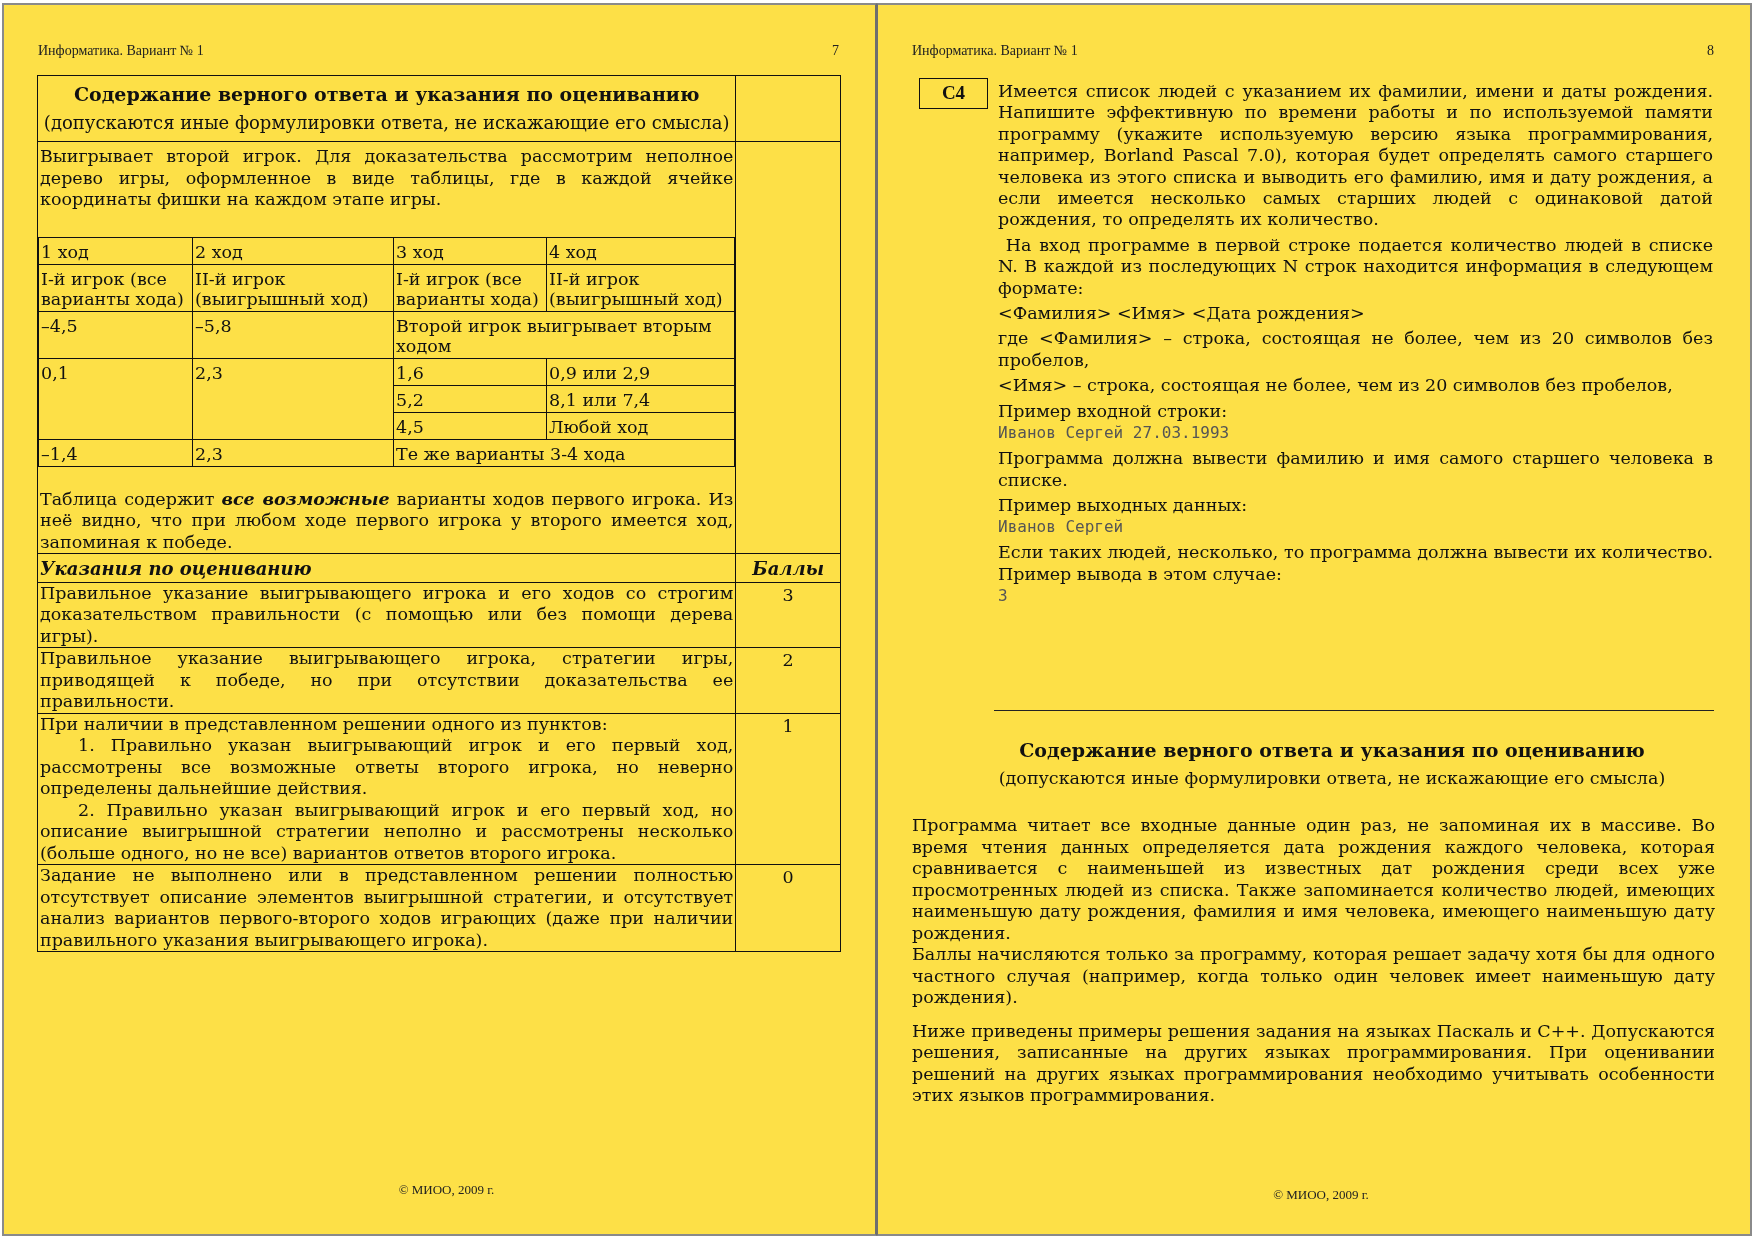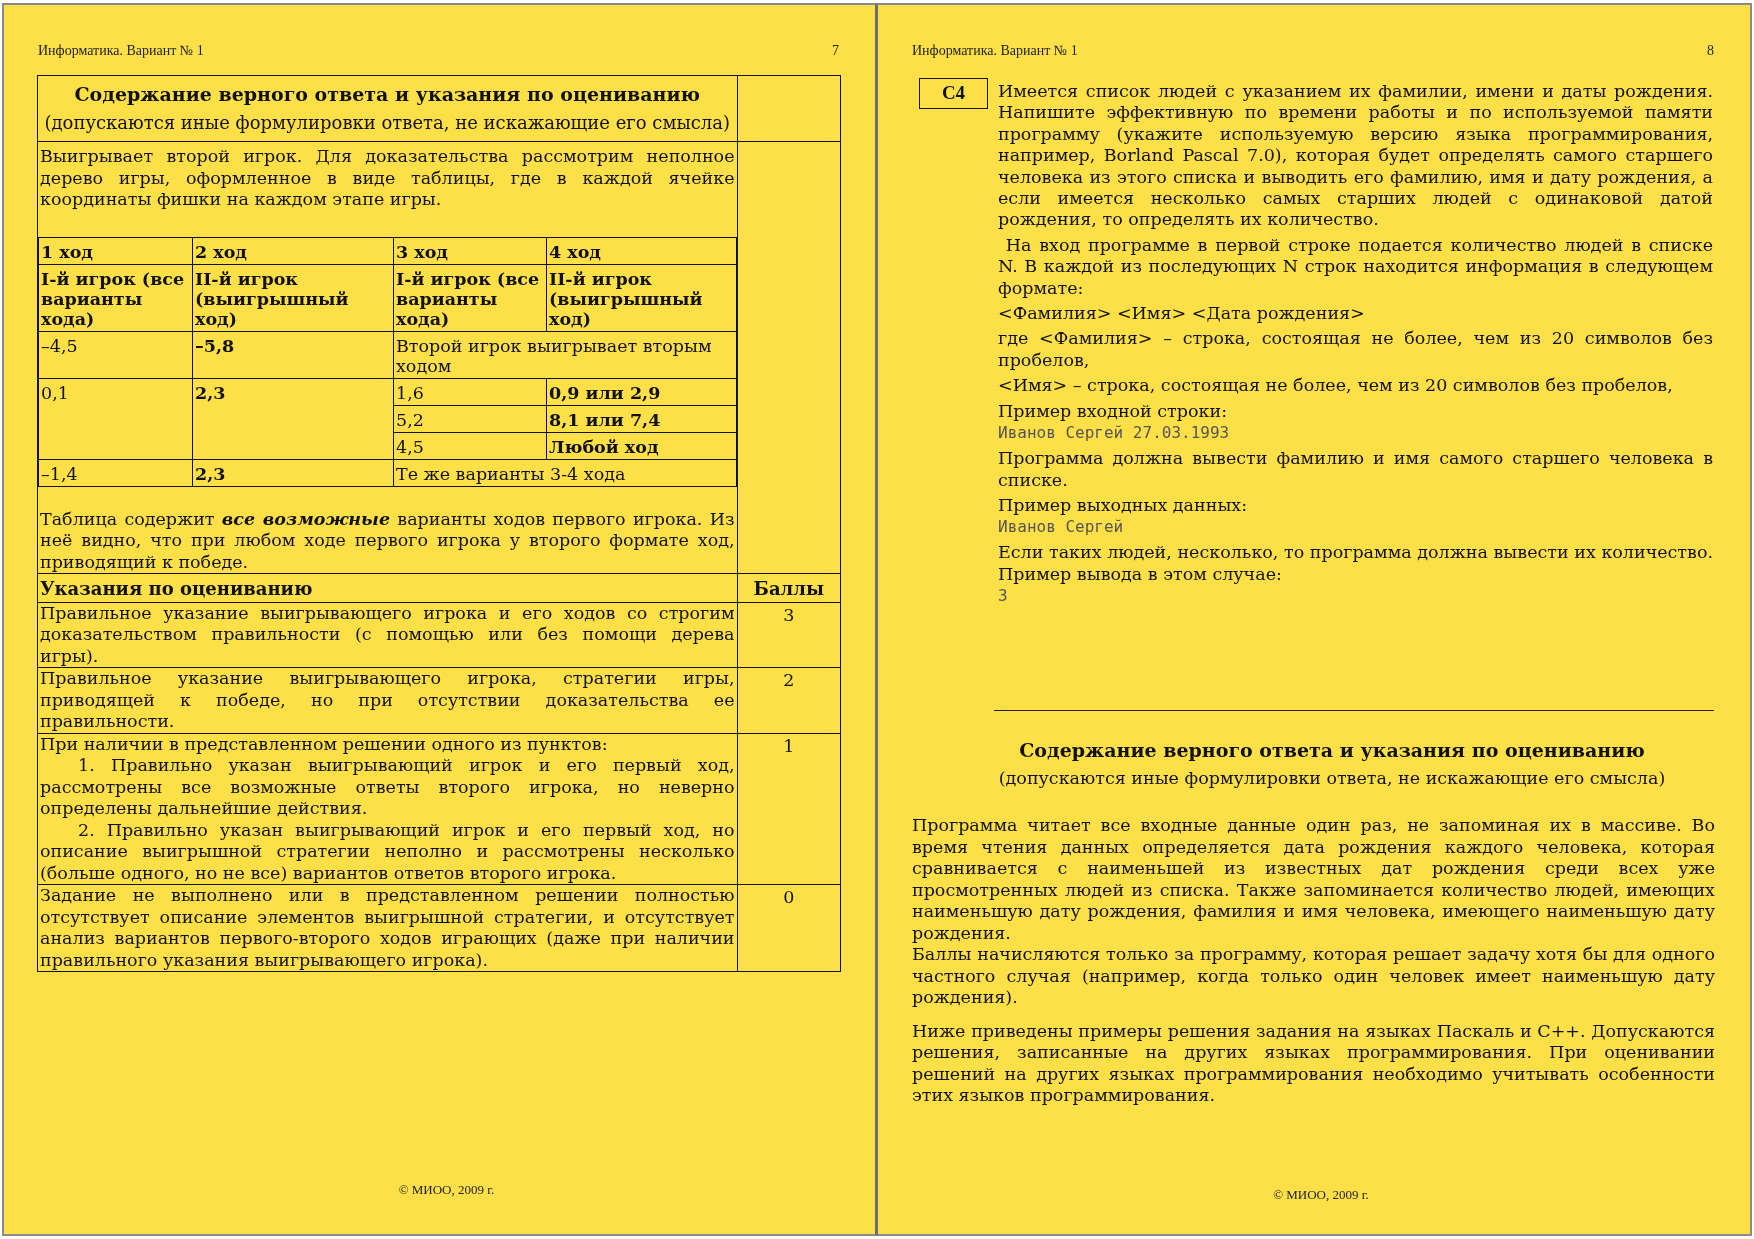--- a/index.html
+++ b/index.html
@@ -21,30 +21,30 @@
 
   
   .outer { position: absolute; left: 33px; top: 70px; width: 804px; border-collapse: collapse; font-size: 17.5px; line-height: 21.5px; }
   .outer td { border: 1.5px solid #111; vertical-align: top; padding: 0 2px; }
   .outer td.score { width: 82px; text-align: center; padding-top: 2px; }
   .outer .head-cell { text-align: center; padding: 5px 4px 4px; }
   .outer .head-title { font-weight: bold; font-size: 19px; line-height: 27px; }
   .outer .head-sub { font-size: 18px; line-height: 29px; }
   .just { text-align: justify; }
   .indent { text-indent: 38px; }
-  .outer .crit-head { font-weight: bold; font-size: 18px; padding-top: 4px; padding-bottom: 2px; }
+  .outer .crit-head { font-weight: bold; font-size: 18px; padding-top: 4px; padding-bottom: 2px; font-style: italic; }
   .outer .crit-head.score { text-align: center; padding: 4px 16px 2px; }
 
   .intro { padding: 4px 2px 24px 2px; }
   .after { padding: 22px 2px 0 2px; }
 
   
   .game { width: 100%; border-collapse: collapse; font-size: 17.5px; line-height: 20px; margin-top: 2px; }
   .game td { border: 1.5px solid #111; vertical-align: top; padding: 4px 2px 2px; }
-  .game .b { font-weight: bold; margin-left: 32px; }
+  .game .b { font-weight: normal; margin-left: 32px; }
   .game .c1 { width: 154px; }
   .game .c2 { width: 201px; }
   .game .c3 { width: 153px; }
 
   
   .c4-box { position: absolute; left: 41px; top: 73px; width: 69px; height: 31px; border: 1.5px solid #111; text-align: center; font-weight: bold; font-size: 19px; line-height: 28px; font-family: "Liberation Serif", serif; }
   .task { position: absolute; left: 120px; top: 76px; width: 715px; font-size: 17.5px; line-height: 21.4px; }
   .task p { margin: 0; }
   .task .gap { margin-top: 4px; }
   .mono { font-family: "DejaVu Sans Mono", "Liberation Mono", monospace; font-size: 16px; color: #555; line-height: 22px; }
@@ -107,21 +107,21 @@
             <td>4,5</td>
             <td class="b">Любой ход</td>
           </tr>
           <tr>
             <td>–1,4</td>
             <td class="b">2,3</td>
             <td colspan="2">Те же варианты 3-4 хода</td>
           </tr>
         </tbody>
             </table>
-        <div class="after just"><span>Таблица содержит </span><b><i>все возможные</i></b><span> варианты ходов первого игрока. Из неё видно, что при любом ходе первого игрока у второго формате ход, приводящий к победе.</span></div>
+        <div class="after just"><span>Таблица содержит </span><b><i>все возможные</i></b><span> варианты ходов первого игрока. Из неё видно, что при любом ходе первого игрока у второго имеется ход, запоминая к победе.</span></div>
       </td>
       <td class="score"></td>
     </tr>
     <tr>
       <td class="crit-head">Указания по оцениванию</td>
       <td class="crit-head score">Баллы</td>
     </tr>
     <tr>
       <td class="just">Правильное указание выигрывающего игрока и его ходов со строгим доказательством правильности (с помощью или без помощи дерева игры).</td>
       <td class="score">3</td>

